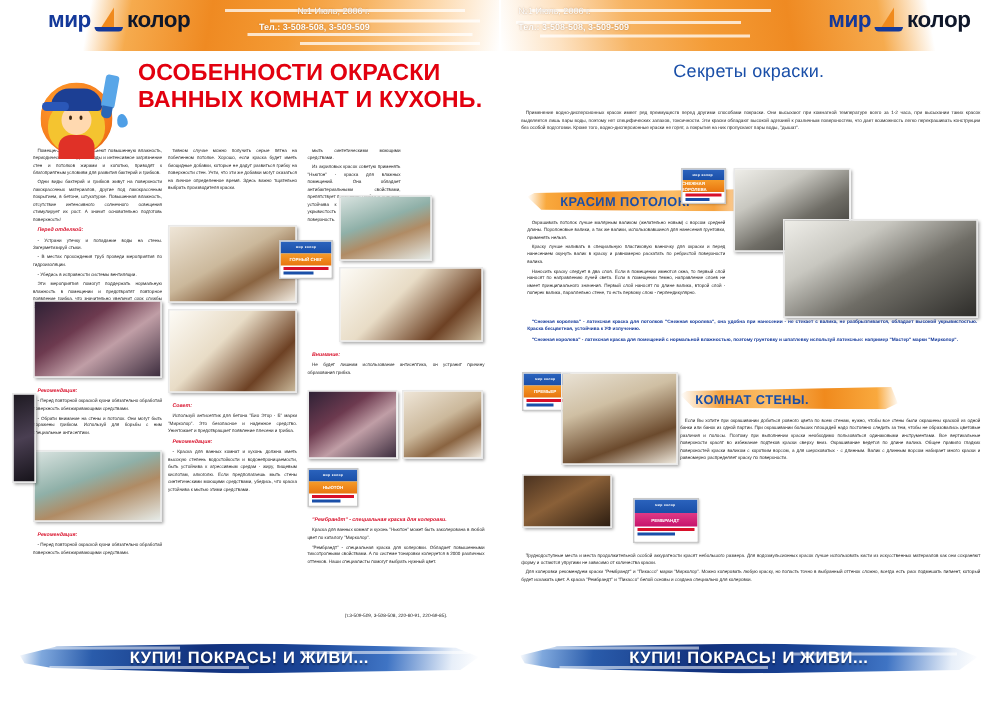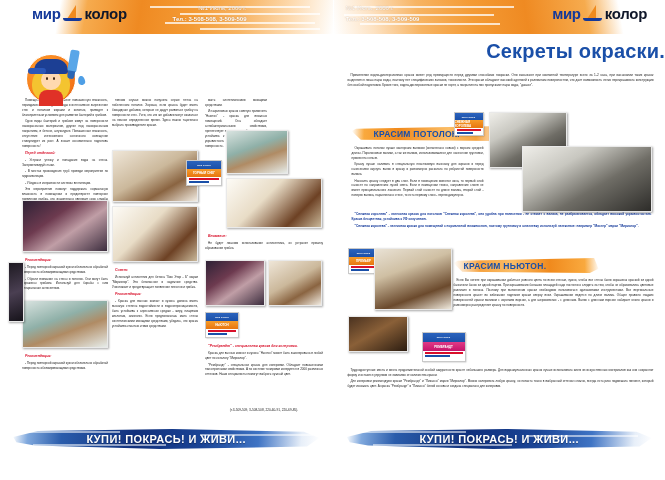--- a/index.html
+++ b/index.html
@@ -68,22 +68,22 @@
   .hdr-meta .tel { font-weight: bold; }
 
   
   .title-left {
     position: absolute; left: 92px; top: 40px; width: 235px;
     color: #e2000f; font-weight: bold; font-size: 15.5px;
     line-height: 1.16; letter-spacing: .1px;
   }
   .title-right {
     position: absolute; left: 0; right: 0; top: 40px;
-    text-align: right; color: #1a4fa8;
-    font-weight: bold; font-size: 20px; letter-spacing: .2px;
+    text-align: center; color: #1a4fa8;
+    font-weight: normal; font-size: 12px; letter-spacing: .2px;
   }
 
   
   .mascot { position: absolute; left: 22px; top: 46px; width: 66px; height: 62px; z-index: 5; }
   .mascot .disc {
     position: absolute; left: 4px; top: 8px; width: 50px; height: 50px;
     border-radius: 50%;
     background: radial-gradient(circle at 35% 30%, #ff9f2e 0%, #f4761a 70%, #d8590d 100%);
     border: 1.5px solid #ffffff;
   }
@@ -247,20 +247,24 @@
         <div class="hair"></div>
         <div class="face"></div>
       <div class="eye l"></div>
         <div class="eye r"></div>
       <div class="cap"></div>
         <div class="body"></div>
       <div class="brush"></div>
         <div class="drop"></div>
     </div>
 
+    <div class="title-left">
+      <div>ОСОБЕННОСТИ ОКРАСКИ</div>
+      <div>ВАННЫХ КОМНАТ И КУХОНЬ.</div>
+    </div>
 
     <div class="col" style="position:absolute;left:22px;top:98px;width:86px;">
       <p>Помещения такого типа имеют повышенную влажность, периодическое попадание воды и интенсивное загрязнение стен и потолков жирами и копотью, приводят к благоприятным условиям для развития бактерий и грибков.</p>
       <p>Одни виды бактерий и грибков живут на поверхности лакокрасочных материалов, другие под лакокрасочным покрытием, в бетоне, штукатурке. Повышенная влажность, отсутствие интенсивного солнечного освещения стимулирует их рост. А значит основательно подготовь поверхность!</p>
       <p class="redhead">Перед отделкой:</p>
       <p>- Устрани утечку и попадание воды на стены. Загерметизируй стыки.</p>
       <p>- В местах прохождения труб проведи мероприятия по гидроизоляции.</p>
       <p>- Убедись в исправности системы вентиляции.</p>
       <p>Эти мероприятия помогут поддержать нормальную влажность в помещении и предотвратят повторное появление грибка, что значительно увеличит срок службы ремонта.</p>
     </div>
@@ -394,21 +398,21 @@
       <div class="bot">
           <div class="bar"></div>
           <div class="bar b2"></div>
         </div>
     </div>
     <div class="ph sh p-livng" style="left:155px;top:112px;width:78px;height:56px;"></div>
     <div class="ph sh p-livng" style="left:188px;top:146px;width:130px;height:66px;"></div>
 
     <div class="banner right-stroke" style="left:120px;top:258px;width:145px;">
       <div class="stroke"></div>
-      <div class="label">КРАСИМ НЬЮТОН.</div>
+      <div class="label">КОМНАТ СТЕНЫ.</div>
     </div>
     <div class="col" style="position:absolute;left:120px;top:278px;width:200px;">
       <p>Если Вы хотите при окрашивании добиться ровного цвета по всем стенам, нужно, чтобы все стены были окрашены краской из одной банки или банок из одной партии. При окрашивании больших площадей надо постоянно следить за тем, чтобы не образовались цветовые различия и полосы. Поэтому при выполнении краски необходимо пользоваться одинаковыми инструментами. Все вертикальные поверхности красят во избежание подтеков краски сверху вниз. Окрашивание ведется по длине валика. Общее правило гладких поверхностей краски валиком с коротким ворсом, а для шероховатых - с длинным. Валик с длинным ворсом набирает много краски и равномерно распределяет краску по поверхности.</p>
     </div>
 
     <div class="lbl" style="left:14px;top:248px;width:32px;height:26px;">
       <div class="top">
           <span>мир колор</span>
         </div>
       <div class="mid">

